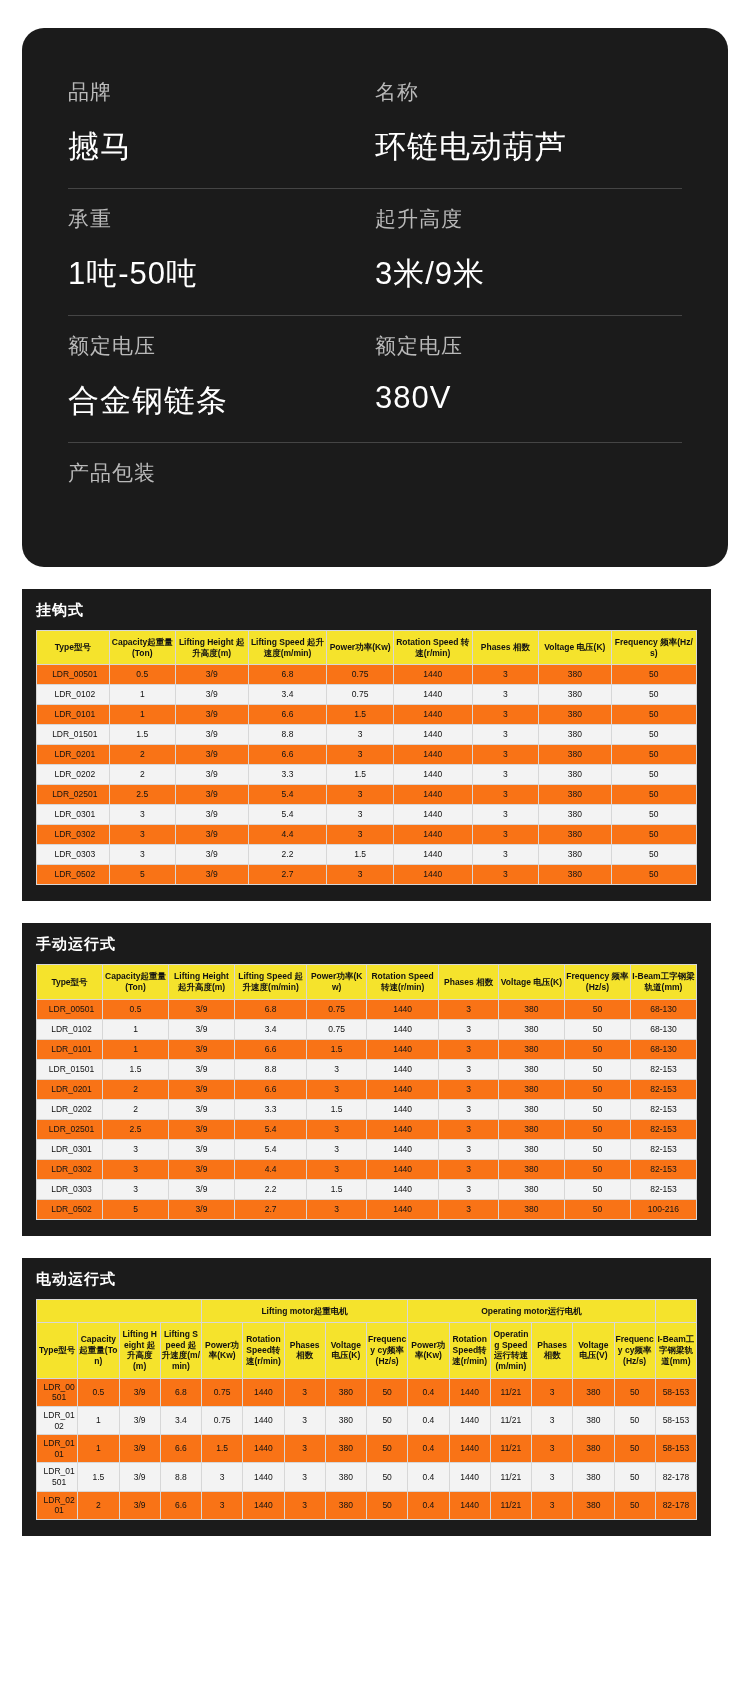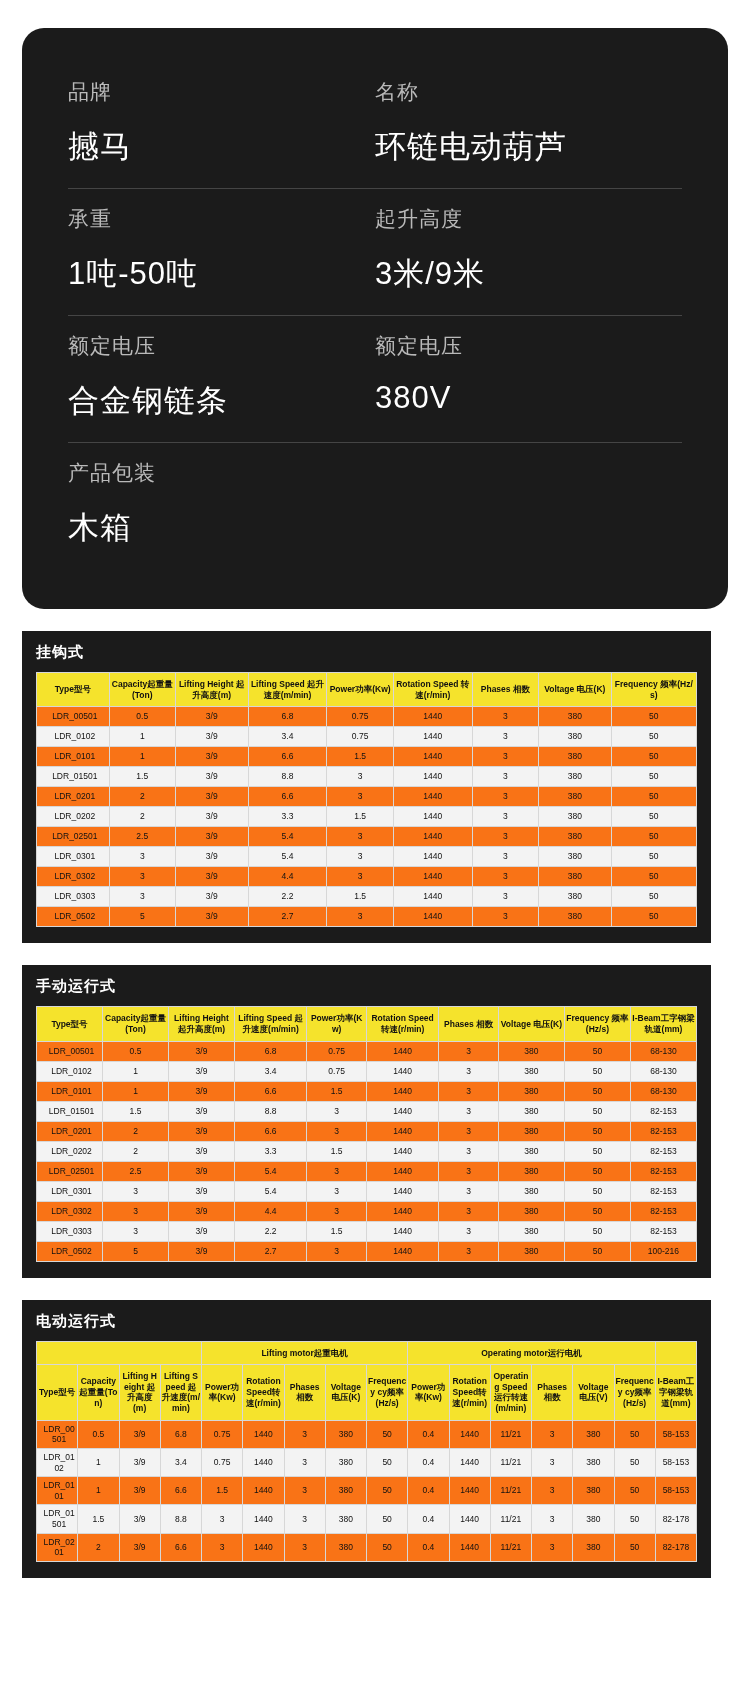--- a/index.html
+++ b/index.html
@@ -118,21 +118,20 @@
         <div class="spec-value">合金钢链条</div>
       </div>
       <div class="spec-cell">
         <div class="spec-label">额定电压</div>
         <div class="spec-value">380V</div>
       </div>
     </div>
     <div class="spec-row">
       <div class="spec-cell">
         <div class="spec-label">产品包装</div>
-        <div class="spec-value">木箱</div>
       </div>
       <div class="spec-cell"></div>
     </div>
   </div>
 
   <div class="table-block">
     <div class="table-title">挂钩式</div>
     <table id="table-0">
       <thead>
           <tr>

